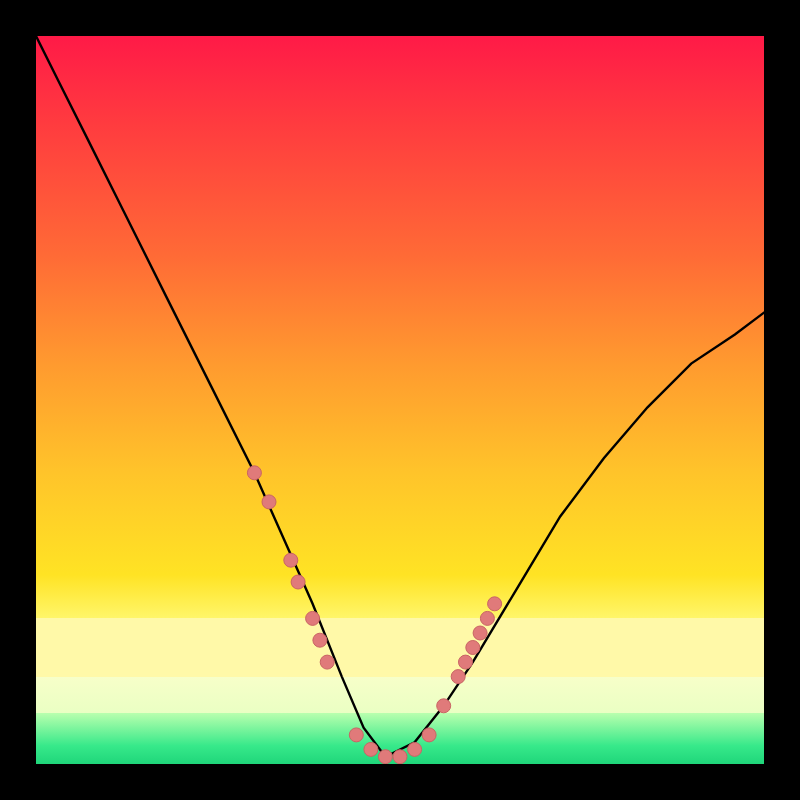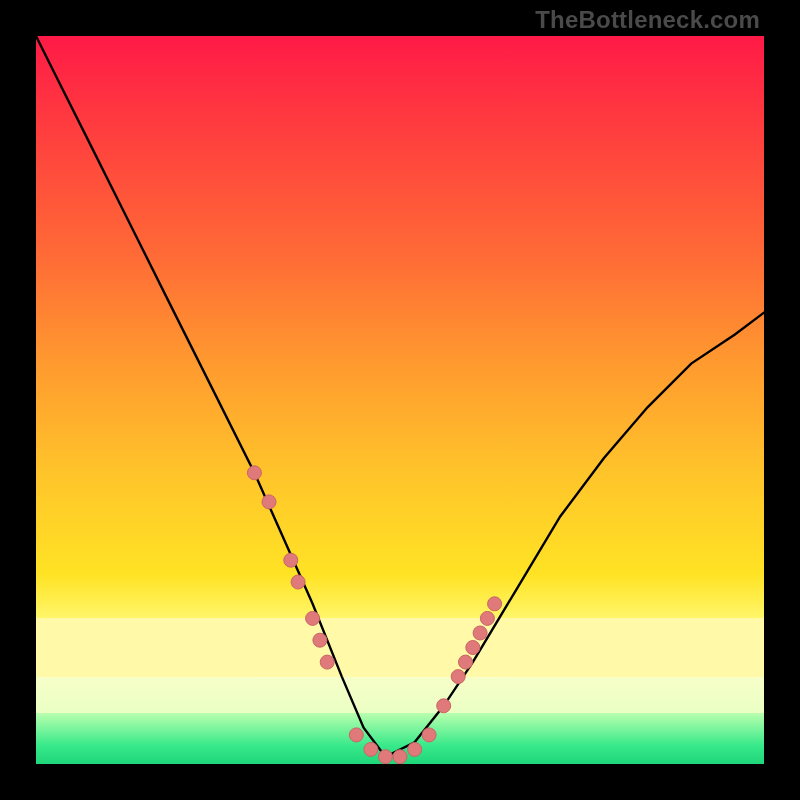--- a/index.html
+++ b/index.html
@@ -85,14 +85,13 @@
           <circle cx="407.7" cy="669.8" r="7" fill="#e07a7a" stroke="#c96464" stroke-width="1"></circle>
           <circle cx="422.2" cy="640.6" r="7" fill="#e07a7a" stroke="#c96464" stroke-width="1"></circle>
           <circle cx="429.5" cy="626.1" r="7" fill="#e07a7a" stroke="#c96464" stroke-width="1"></circle>
           <circle cx="436.8" cy="611.5" r="7" fill="#e07a7a" stroke="#c96464" stroke-width="1"></circle>
           <circle cx="444.1" cy="597.0" r="7" fill="#e07a7a" stroke="#c96464" stroke-width="1"></circle>
           <circle cx="451.4" cy="582.4" r="7" fill="#e07a7a" stroke="#c96464" stroke-width="1"></circle>
           <circle cx="458.6" cy="567.8" r="7" fill="#e07a7a" stroke="#c96464" stroke-width="1"></circle>
         </g>
     </svg>
   </div>
-  <div class="watermark">TheBottleneck.com</div>
 </div>
 
 </body></html>

